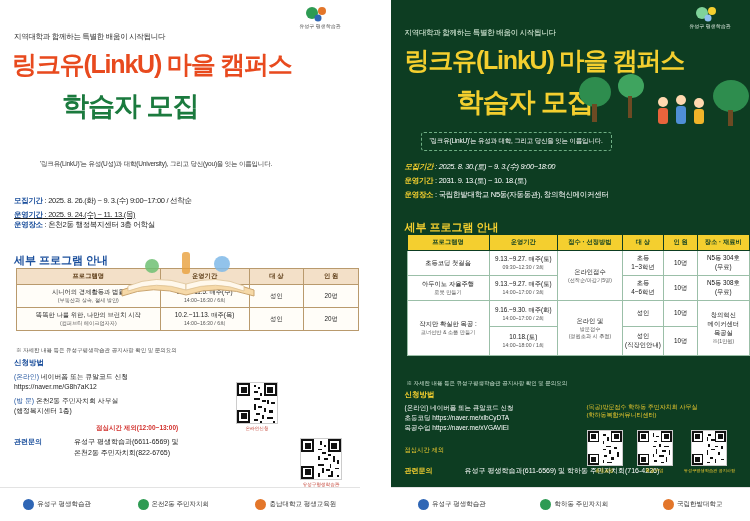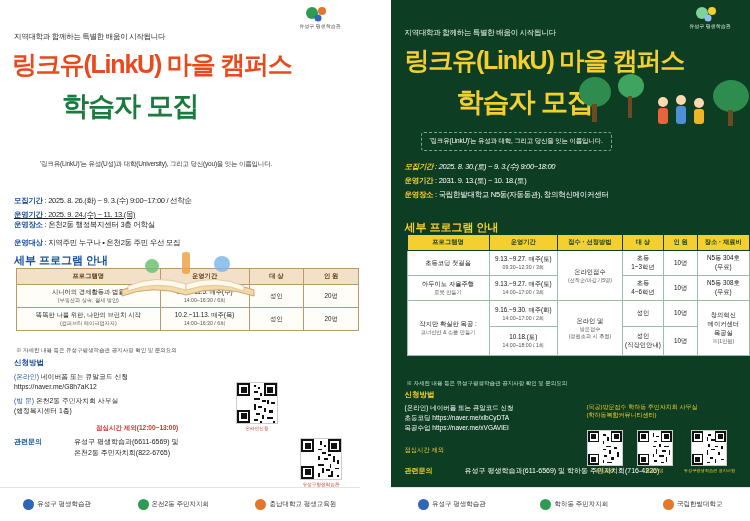--- a/index.html
+++ b/index.html
@@ -117,25 +117,20 @@
     </div>
     <div class="infoblock i2">
       <span class="lbl">운영기간</span>
       :
       <span>2025. 9. 24.(수) ~ 11. 13.(목)</span>
     </div>
     <div class="infoblock i3">
       <span class="lbl">운영장소</span>
       :
       <span>온천2동 행정복지센터 3층 어학실</span>
-    </div>
-    <div class="infoblock i4">
-      <span class="lbl">운영대상</span>
-      :
-      <span>지역주민 누구나 • 온천2동 주민 우선 모집</span>
     </div>
 
     <div class="secthead sh">세부 프로그램 안내</div>
 
     <table class="prog">
       <thead>
         <tr>
           <th style="width:42%">프로그램명</th>
           <th style="width:26%">운영기간</th>
           <th style="width:16%">대 상</th>

